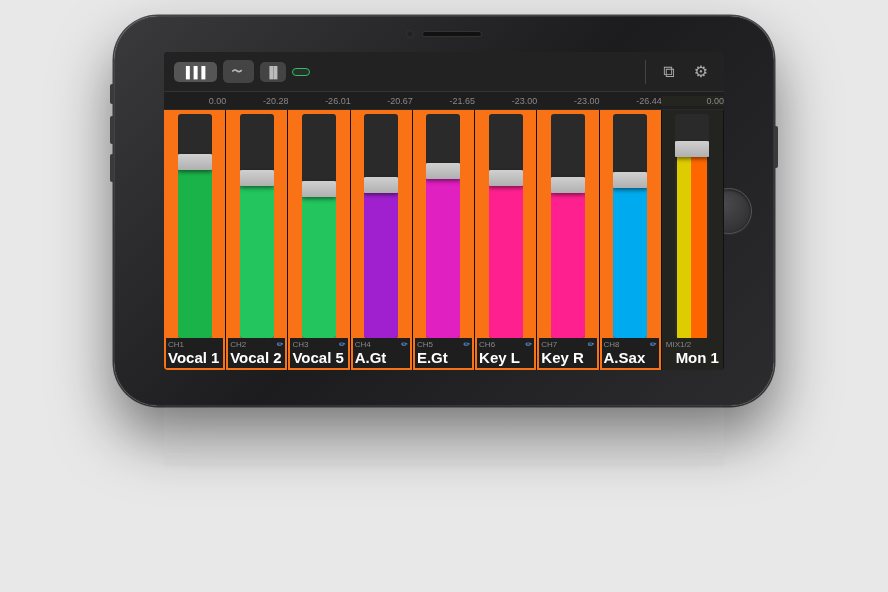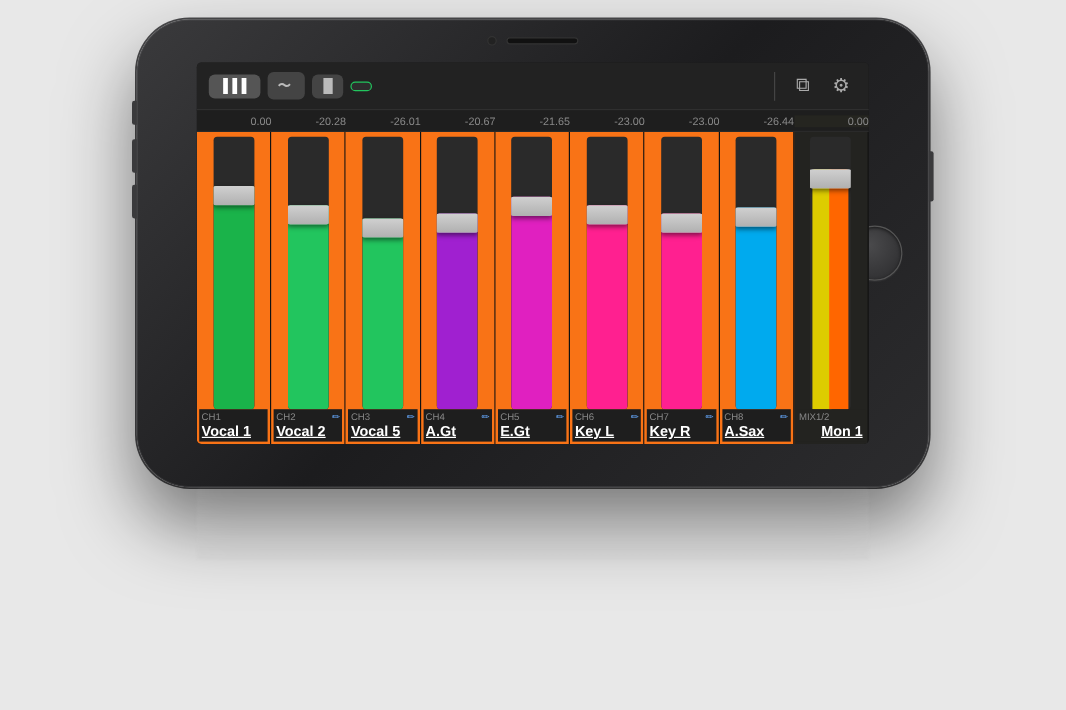--- a/index.html
+++ b/index.html
@@ -302,27 +302,26 @@
 
     .ch-number {
       font-size: 8px;
       color: #888;
       display: flex;
       align-items: center;
       justify-content: space-between;
       line-height: 1;
     }
     .ch-name {
-      font-size: 12px;
+      font-size: 15px;
       font-weight: 700;
       color: #fff;
       white-space: nowrap;
       overflow: hidden;
       text-overflow: ellipsis;
-      text-decoration: underline;
     }
 
     .edit-icon {
       font-size: 8px;
       color: #66aaff;
     }
 
     
     .reflection {
       width: 560px;

